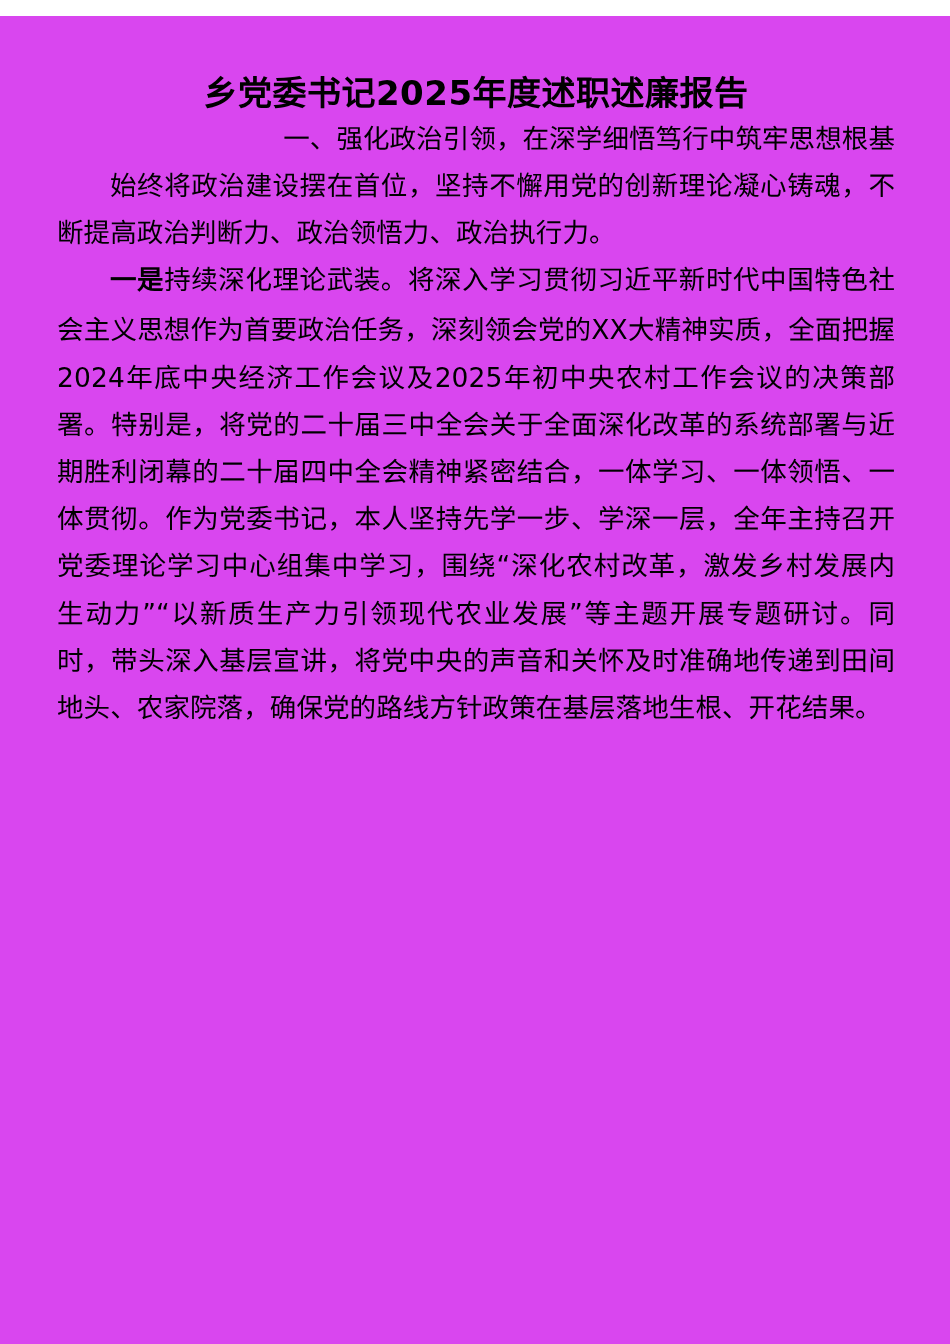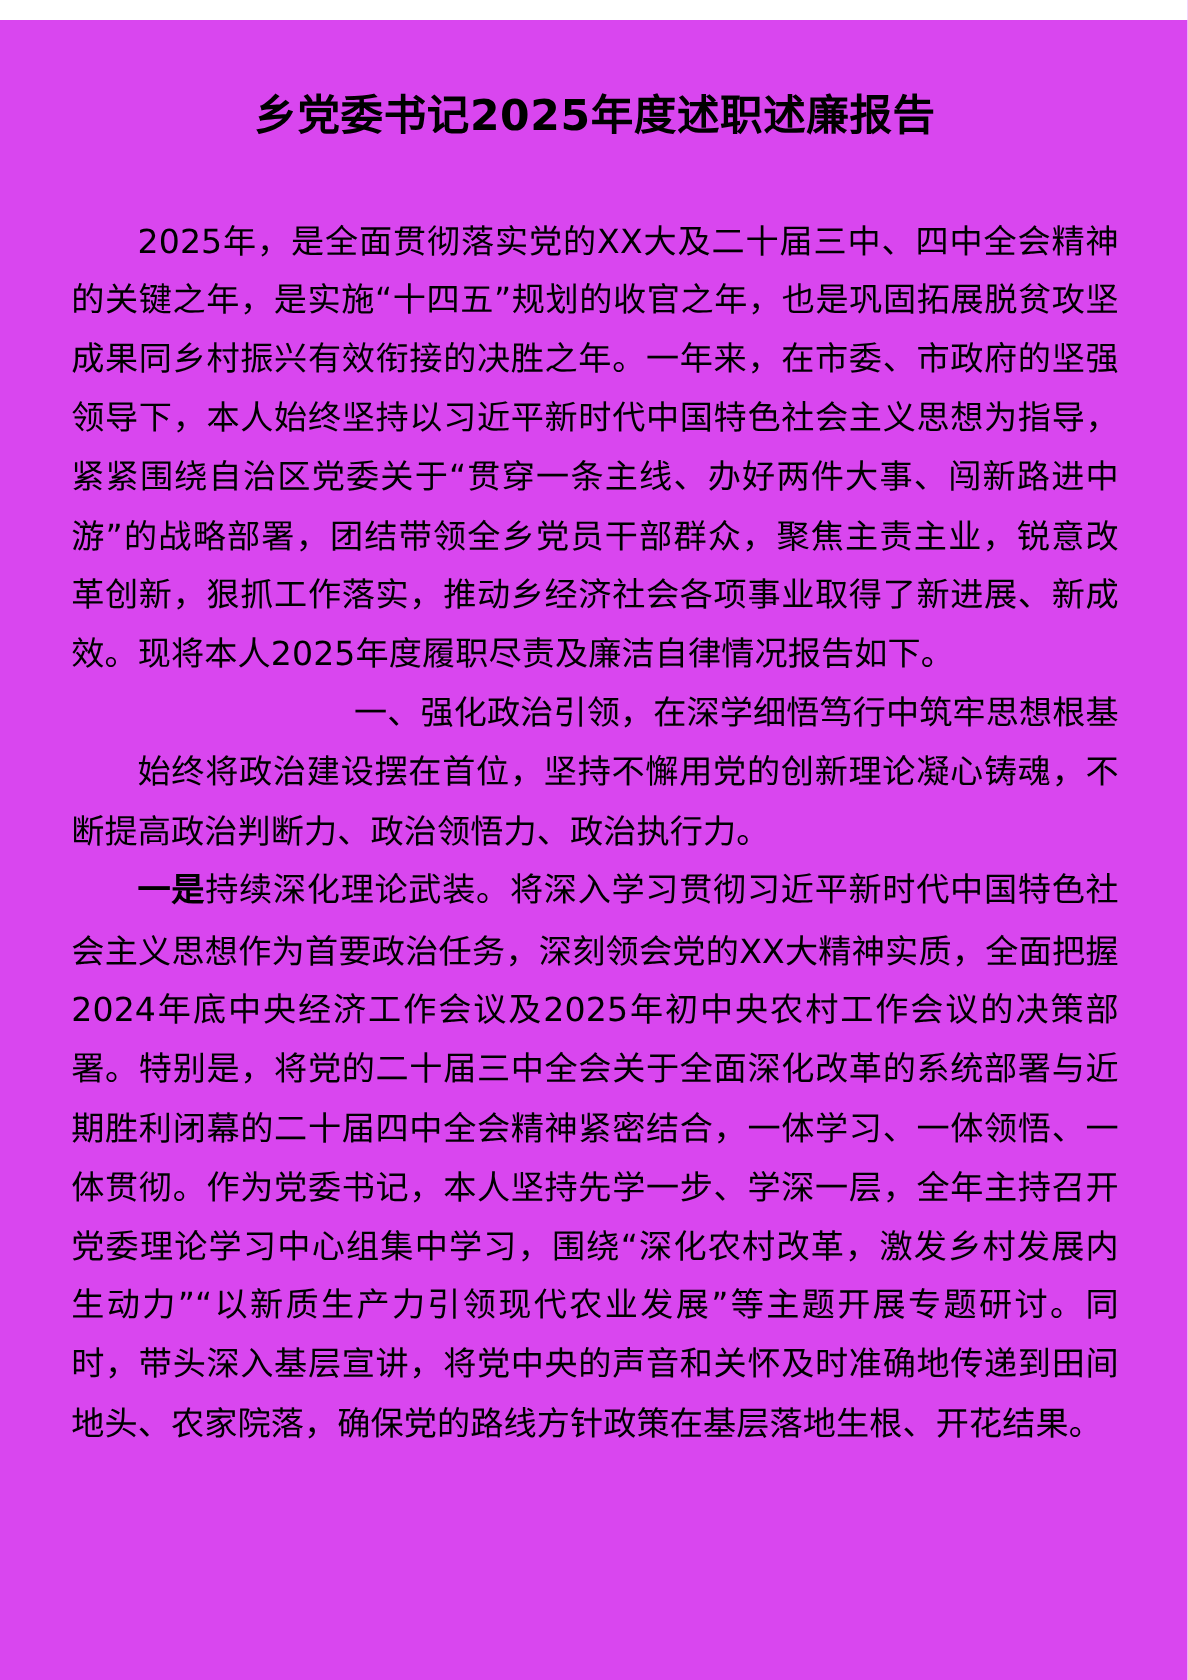--- a/index.html
+++ b/index.html
@@ -70,21 +70,20 @@
   }
 </style>
 </head>
 <body>
 
 <div class="page">
   <div class="doc-body">
 
     <h1 class="doc-title">乡党委书记2025年度述职述廉报告</h1>
 
-    <p class="para first">2025年，是全面贯彻落实党的XX大及二十届三中、四中全会精神的关键之年，是实施“十四五”规划的收官之年，也是巩固拓展脱贫攻坚成果同乡村振兴有效衔接的决胜之年。一年来，在市委、市政府的坚强领导下，本人始终坚持以习近平新时代中国特色社会主义思想为指导，紧紧围绕自治区党委关于“贯穿一条主线、办好两件大事、闯新路进中游”的战略部署，团结带领全乡党员干部群众，聚焦主责主业，锐意改革创新，狠抓工作落实，推动乡经济社会各项事业取得了新进展、新成效。现将本人2025年度履职尽责及廉洁自律情况报告如下。</p>
 
     <p class="heading-para">一、强化政治引领，在深学细悟笃行中筑牢思想根基</p>
 
     <p class="para">始终将政治建设摆在首位，坚持不懈用党的创新理论凝心铸魂，不断提高政治判断力、政治领悟力、政治执行力。</p>
 
     <p class="para"><span class="lead-bold">一是</span><span>持续深化理论武装。将深入学习贯彻习近平新时代中国特色社会主义思想作为首要政治任务，深刻领会党的XX大精神实质，全面把握2024年底中央经济工作会议及2025年初中央农村工作会议的决策部署。特别是，将党的二十届三中全会关于全面深化改革的系统部署与近期胜利闭幕的二十届四中全会精神紧密结合，一体学习、一体领悟、一体贯彻。作为党委书记，本人坚持先学一步、学深一层，全年主持召开党委理论学习中心组集中学习，围绕“深化农村改革，激发乡村发展内生动力”“以新质生产力引领现代农业发展”等主题开展专题研讨。同时，带头深入基层宣讲，将党中央的声音和关怀及时准确地传递到田间地头、农家院落，确保党的路线方针政策在基层落地生根、开花结果。</span></p>
 
     <div class="spacer-bottom"></div>
   </div>
 </div>

